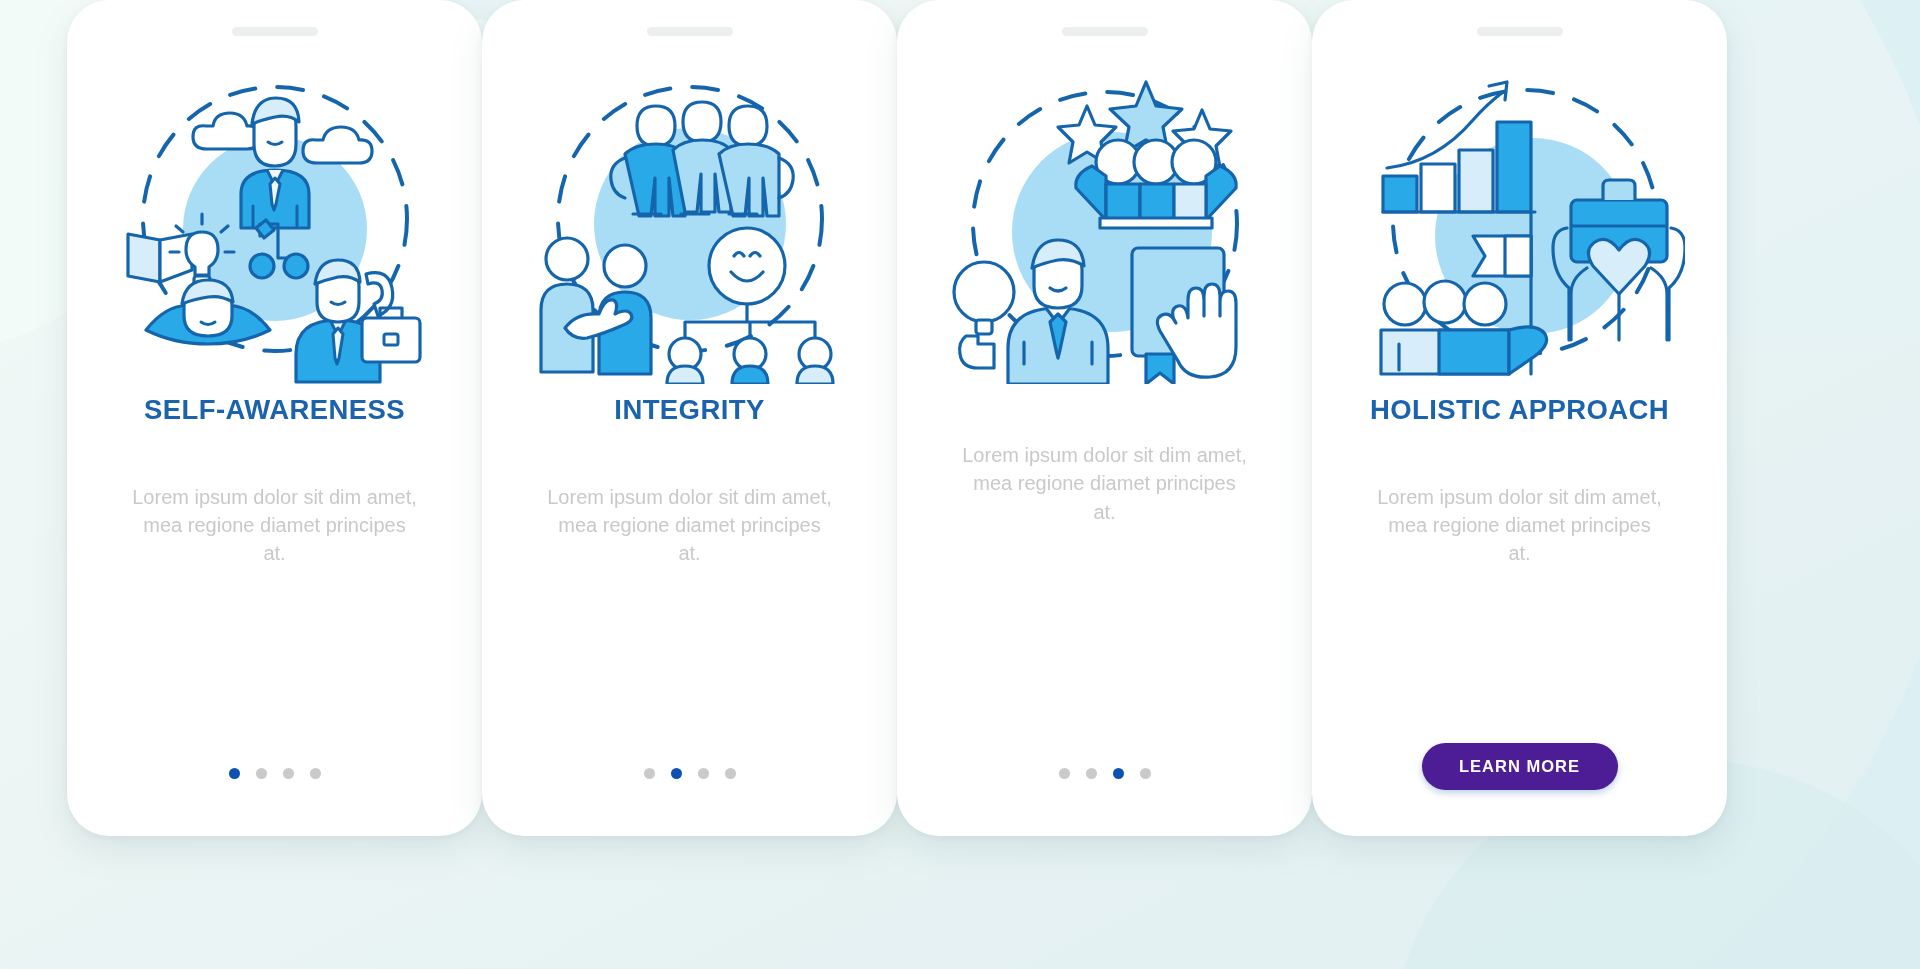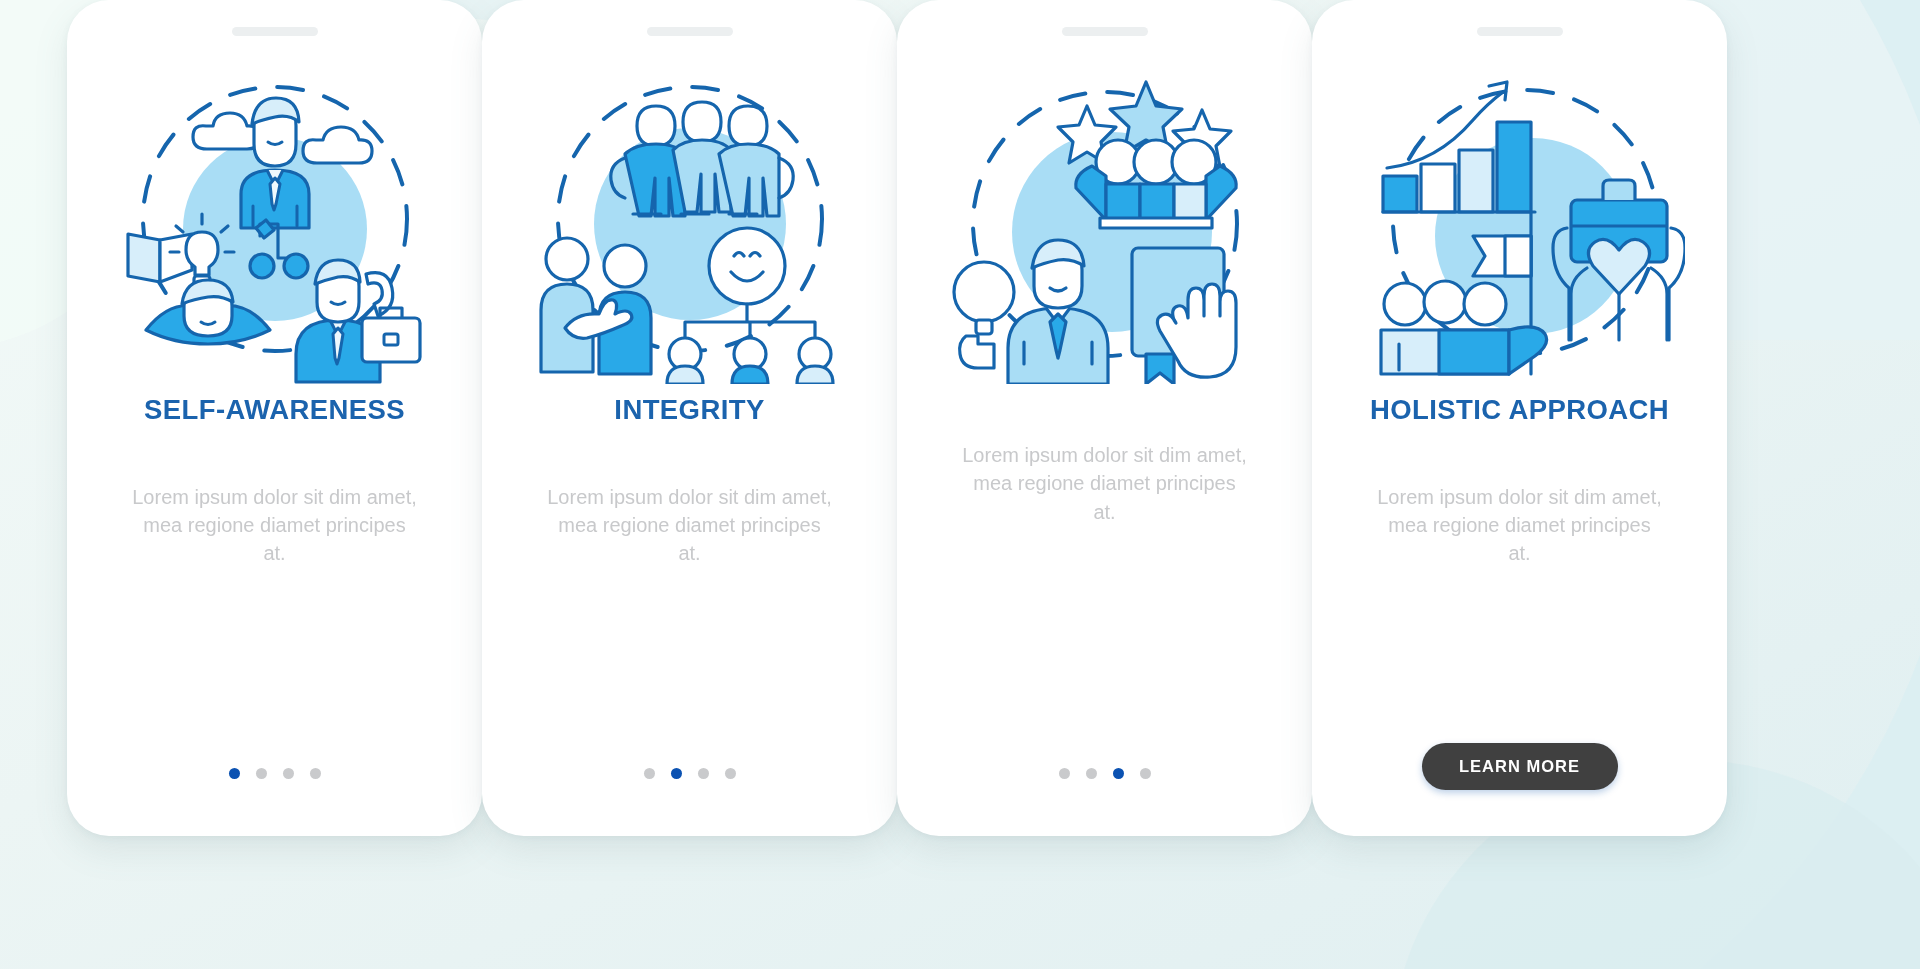--- a/index.html
+++ b/index.html
@@ -104,21 +104,21 @@
     border-radius: 50%;
     background: #c9cacc;
   }
   .dot.active { background: #0b52b2; }
 
   .cta {
     margin-bottom: 46px;
     width: 196px;
     height: 47px;
     border-radius: 24px;
-    background: #404040;
+    background: #4c1d95;
     color: #ffffff;
     border: none;
     font-family: "Liberation Sans", sans-serif;
     font-size: 16.5px;
     font-weight: 600;
     letter-spacing: 1.0px;
     cursor: pointer;
     display: flex;
     align-items: center;
     justify-content: center;

